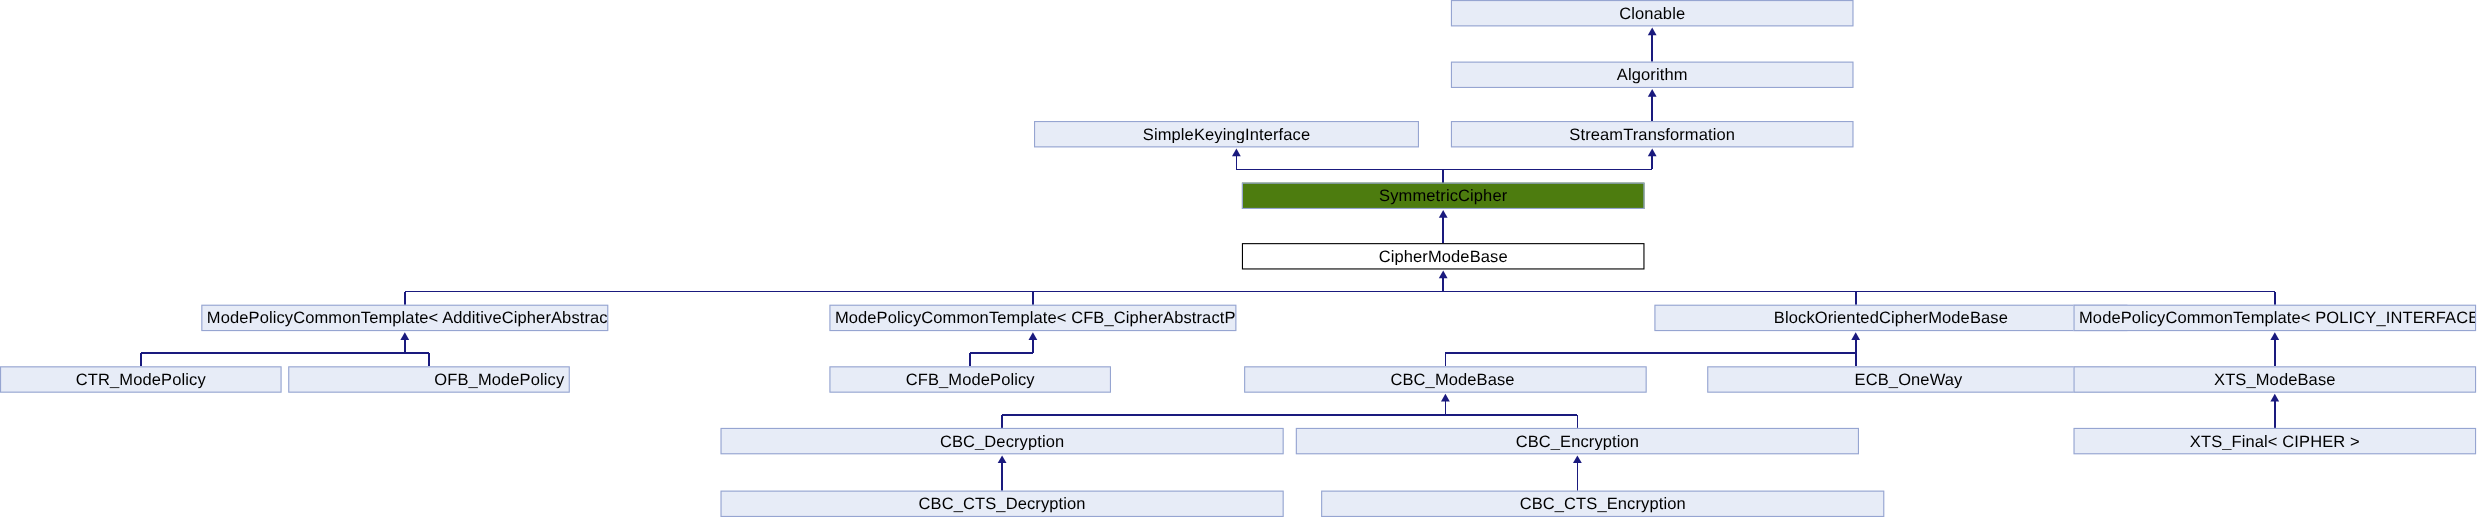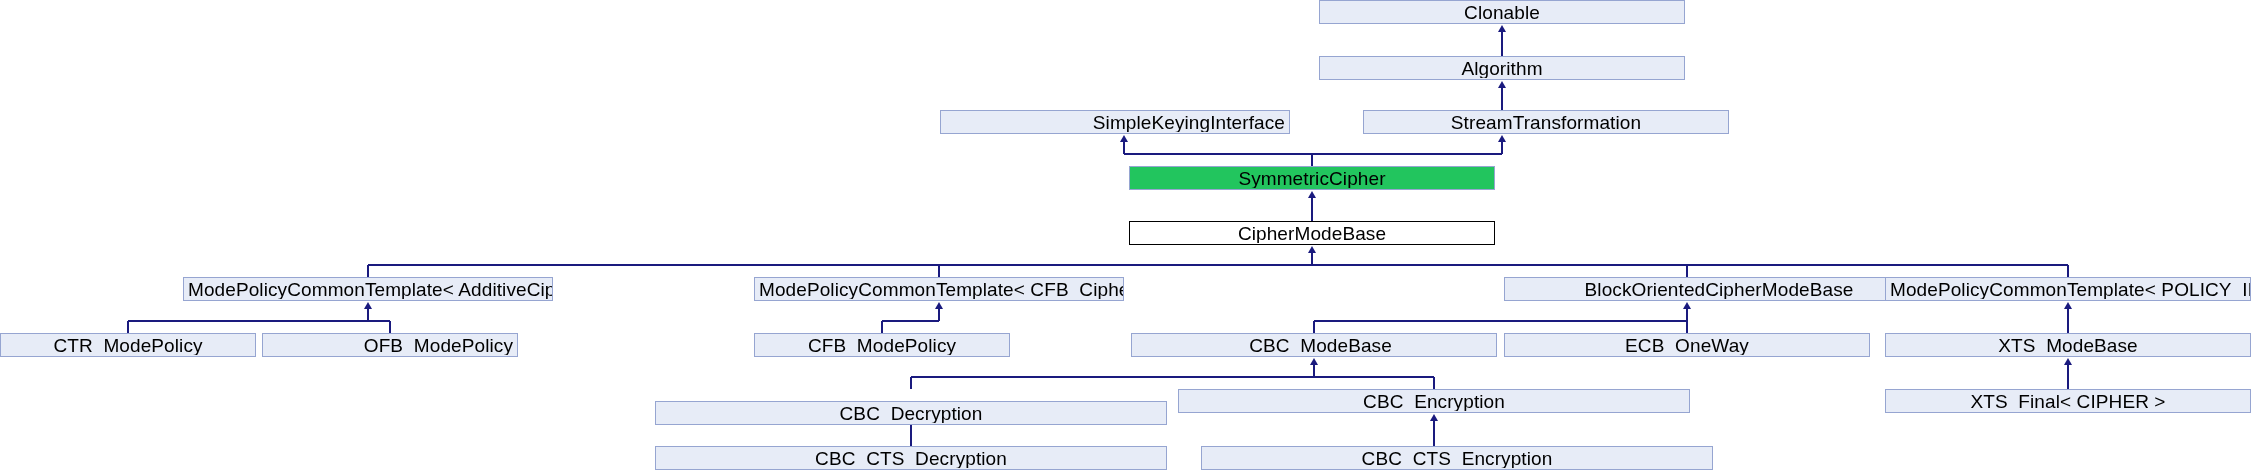--- a/index.html
+++ b/index.html
@@ -35,21 +35,21 @@
   }
   .node {
     position: absolute;
     box-sizing: border-box;
     display: flex;
     align-items: center;
     justify-content: center;
     background: #e7ecf7;
     border: 1px solid #96a5d1;
     color: #000000;
-    font-size: 19px;
+    font-size: 15px;
     line-height: 1;
     white-space: nowrap;
     letter-spacing: 0.1px;
     cursor: pointer;
   }
   .node.current {
     background: #ffffff;
     border: 1px solid #000000;
   }
   .node .label {
@@ -114,27 +114,27 @@
       <polygon points="1430,421 1438,421 1434,414" fill="#1a1a7e"></polygon>
       <line x1="1434" y1="420" x2="1434" y2="446" stroke="#1a1a7e" stroke-width="1.6" shape-rendering="crispEdges"></line>
     </svg>
   <div id="node-layer">
       <div class="node" style="left: 1319px; top: 0px; width: 366px; height: 24px; background: rgb(231, 236, 247); border-color: rgb(150, 165, 209); color: rgb(0, 0, 0);">
         <span class="label">Clonable</span>
       </div>
       <div class="node" style="left: 1319px; top: 56px; width: 366px; height: 24px; background: rgb(231, 236, 247); border-color: rgb(150, 165, 209); color: rgb(0, 0, 0);">
         <span class="label">Algorithm</span>
       </div>
-      <div class="node" style="left: 940px; top: 110px; width: 350px; height: 24px; background: rgb(231, 236, 247); border-color: rgb(150, 165, 209); color: rgb(0, 0, 0); justify-content: flex-end;">
+      <div class="node" style="left: 940px; top: 110px; width: 350px; height: 24px; background: rgb(231, 236, 247); border-color: rgb(150, 165, 209); color: rgb(0, 0, 0);">
         <span class="label">SimpleKeyingInterface</span>
       </div>
-      <div class="node" style="left: 1363px; top: 110px; width: 366px; height: 24px; background: rgb(231, 236, 247); border-color: rgb(150, 165, 209); color: rgb(0, 0, 0);">
+      <div class="node" style="left: 1319px; top: 110px; width: 366px; height: 24px; background: rgb(231, 236, 247); border-color: rgb(150, 165, 209); color: rgb(0, 0, 0);">
         <span class="label">StreamTransformation</span>
       </div>
-      <div class="node" style="left: 1129px; top: 166px; width: 366px; height: 24px; background: #22c55e; border-color: rgb(150, 165, 209); color: rgb(0, 0, 0);">
+      <div class="node" style="left: 1129px; top: 166px; width: 366px; height: 24px; background: #4d7c0f; border-color: rgb(150, 165, 209); color: rgb(0, 0, 0);">
         <span class="label">SymmetricCipher</span>
       </div>
       <div class="node current" style="left: 1129px; top: 221px; width: 366px; height: 24px; background: rgb(255, 255, 255); border-color: rgb(0, 0, 0); color: rgb(0, 0, 0);">
         <span class="label">CipherModeBase</span>
       </div>
       <div class="node" style="left: 183px; top: 277px; width: 370px; height: 24px; background: rgb(231, 236, 247); border-color: rgb(150, 165, 209); color: rgb(0, 0, 0);">
         <span class="label">ModePolicyCommonTemplate&lt; AdditiveCipherAbstractPolicy &gt;</span>
       </div>
       <div class="node" style="left: 754px; top: 277px; width: 370px; height: 24px; background: rgb(231, 236, 247); border-color: rgb(150, 165, 209); color: rgb(0, 0, 0);">
         <span class="label">ModePolicyCommonTemplate&lt; CFB_CipherAbstractPolicy &gt;</span>
@@ -150,27 +150,27 @@
       </div>
       <div class="node" style="left: 262px; top: 333px; width: 256px; height: 24px; background: rgb(231, 236, 247); border-color: rgb(150, 165, 209); color: rgb(0, 0, 0); justify-content: flex-end;">
         <span class="label">OFB_ModePolicy</span>
       </div>
       <div class="node" style="left: 754px; top: 333px; width: 256px; height: 24px; background: rgb(231, 236, 247); border-color: rgb(150, 165, 209); color: rgb(0, 0, 0);">
         <span class="label">CFB_ModePolicy</span>
       </div>
       <div class="node" style="left: 1131px; top: 333px; width: 366px; height: 24px; background: rgb(231, 236, 247); border-color: rgb(150, 165, 209); color: rgb(0, 0, 0); padding-left: 13px;">
         <span class="label">CBC_ModeBase</span>
       </div>
-      <div class="node" style="left: 1504px; top: 333px; width: 366px; height: 24px; background: rgb(231, 236, 247); border-color: rgb(150, 165, 209); color: rgb(0, 0, 0);">
+      <div class="node" style="left: 1552px; top: 333px; width: 366px; height: 24px; background: rgb(231, 236, 247); border-color: rgb(150, 165, 209); color: rgb(0, 0, 0);">
         <span class="label">ECB_OneWay</span>
       </div>
       <div class="node" style="left: 1885px; top: 333px; width: 366px; height: 24px; background: rgb(231, 236, 247); border-color: rgb(150, 165, 209); color: rgb(0, 0, 0);">
         <span class="label">XTS_ModeBase</span>
       </div>
-      <div class="node" style="left: 655px; top: 389px; width: 512px; height: 24px; background: rgb(231, 236, 247); border-color: rgb(150, 165, 209); color: rgb(0, 0, 0); margin-top: 12px;">
+      <div class="node" style="left: 655px; top: 389px; width: 512px; height: 24px; background: rgb(231, 236, 247); border-color: rgb(150, 165, 209); color: rgb(0, 0, 0);">
         <span class="label">CBC_Decryption</span>
       </div>
       <div class="node" style="left: 1178px; top: 389px; width: 512px; height: 24px; background: rgb(231, 236, 247); border-color: rgb(150, 165, 209); color: rgb(0, 0, 0);">
         <span class="label">CBC_Encryption</span>
       </div>
       <div class="node" style="left: 1885px; top: 389px; width: 366px; height: 24px; background: rgb(231, 236, 247); border-color: rgb(150, 165, 209); color: rgb(0, 0, 0);">
         <span class="label">XTS_Final&lt; CIPHER &gt;</span>
       </div>
       <div class="node" style="left: 655px; top: 446px; width: 512px; height: 24px; background: rgb(231, 236, 247); border-color: rgb(150, 165, 209); color: rgb(0, 0, 0);">
         <span class="label">CBC_CTS_Decryption</span>

